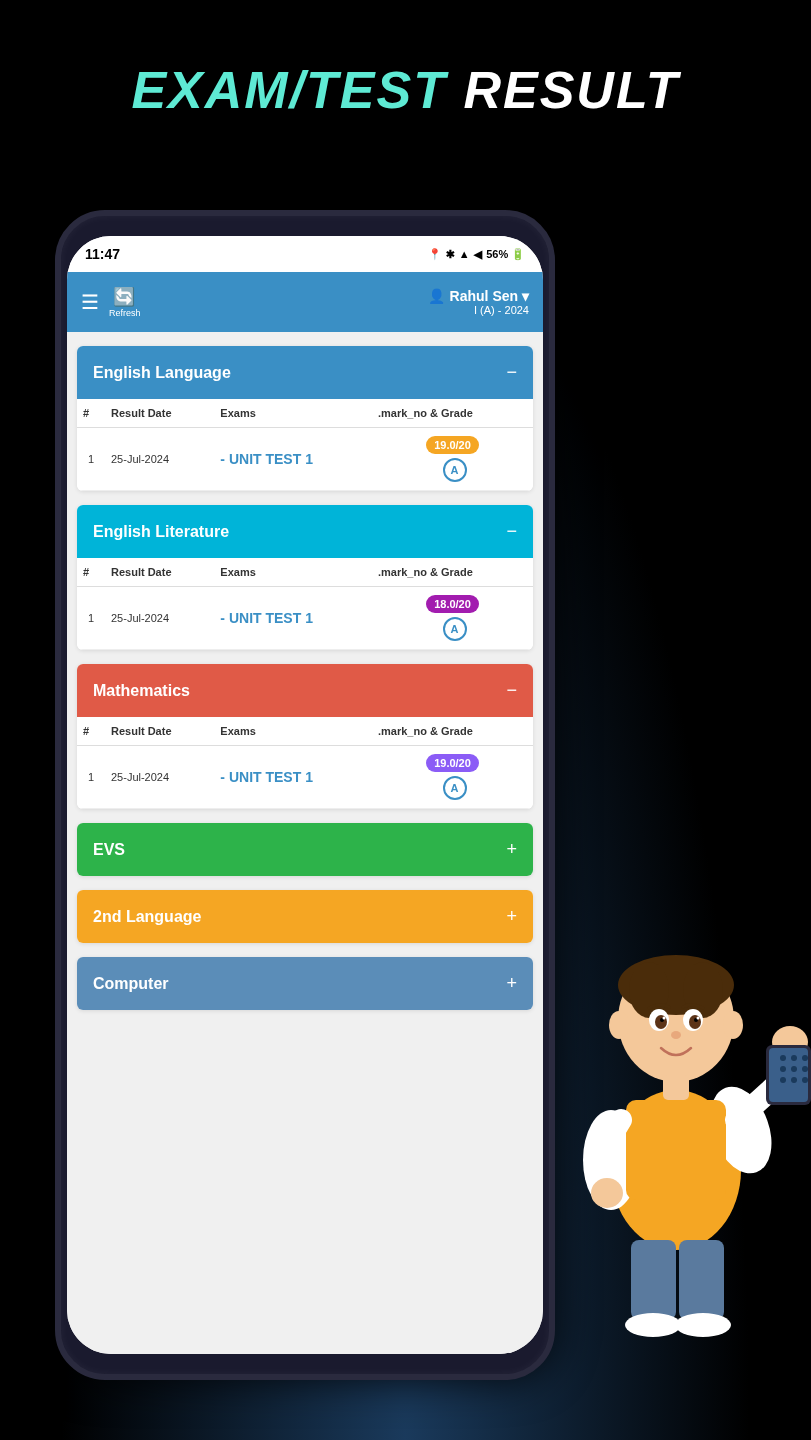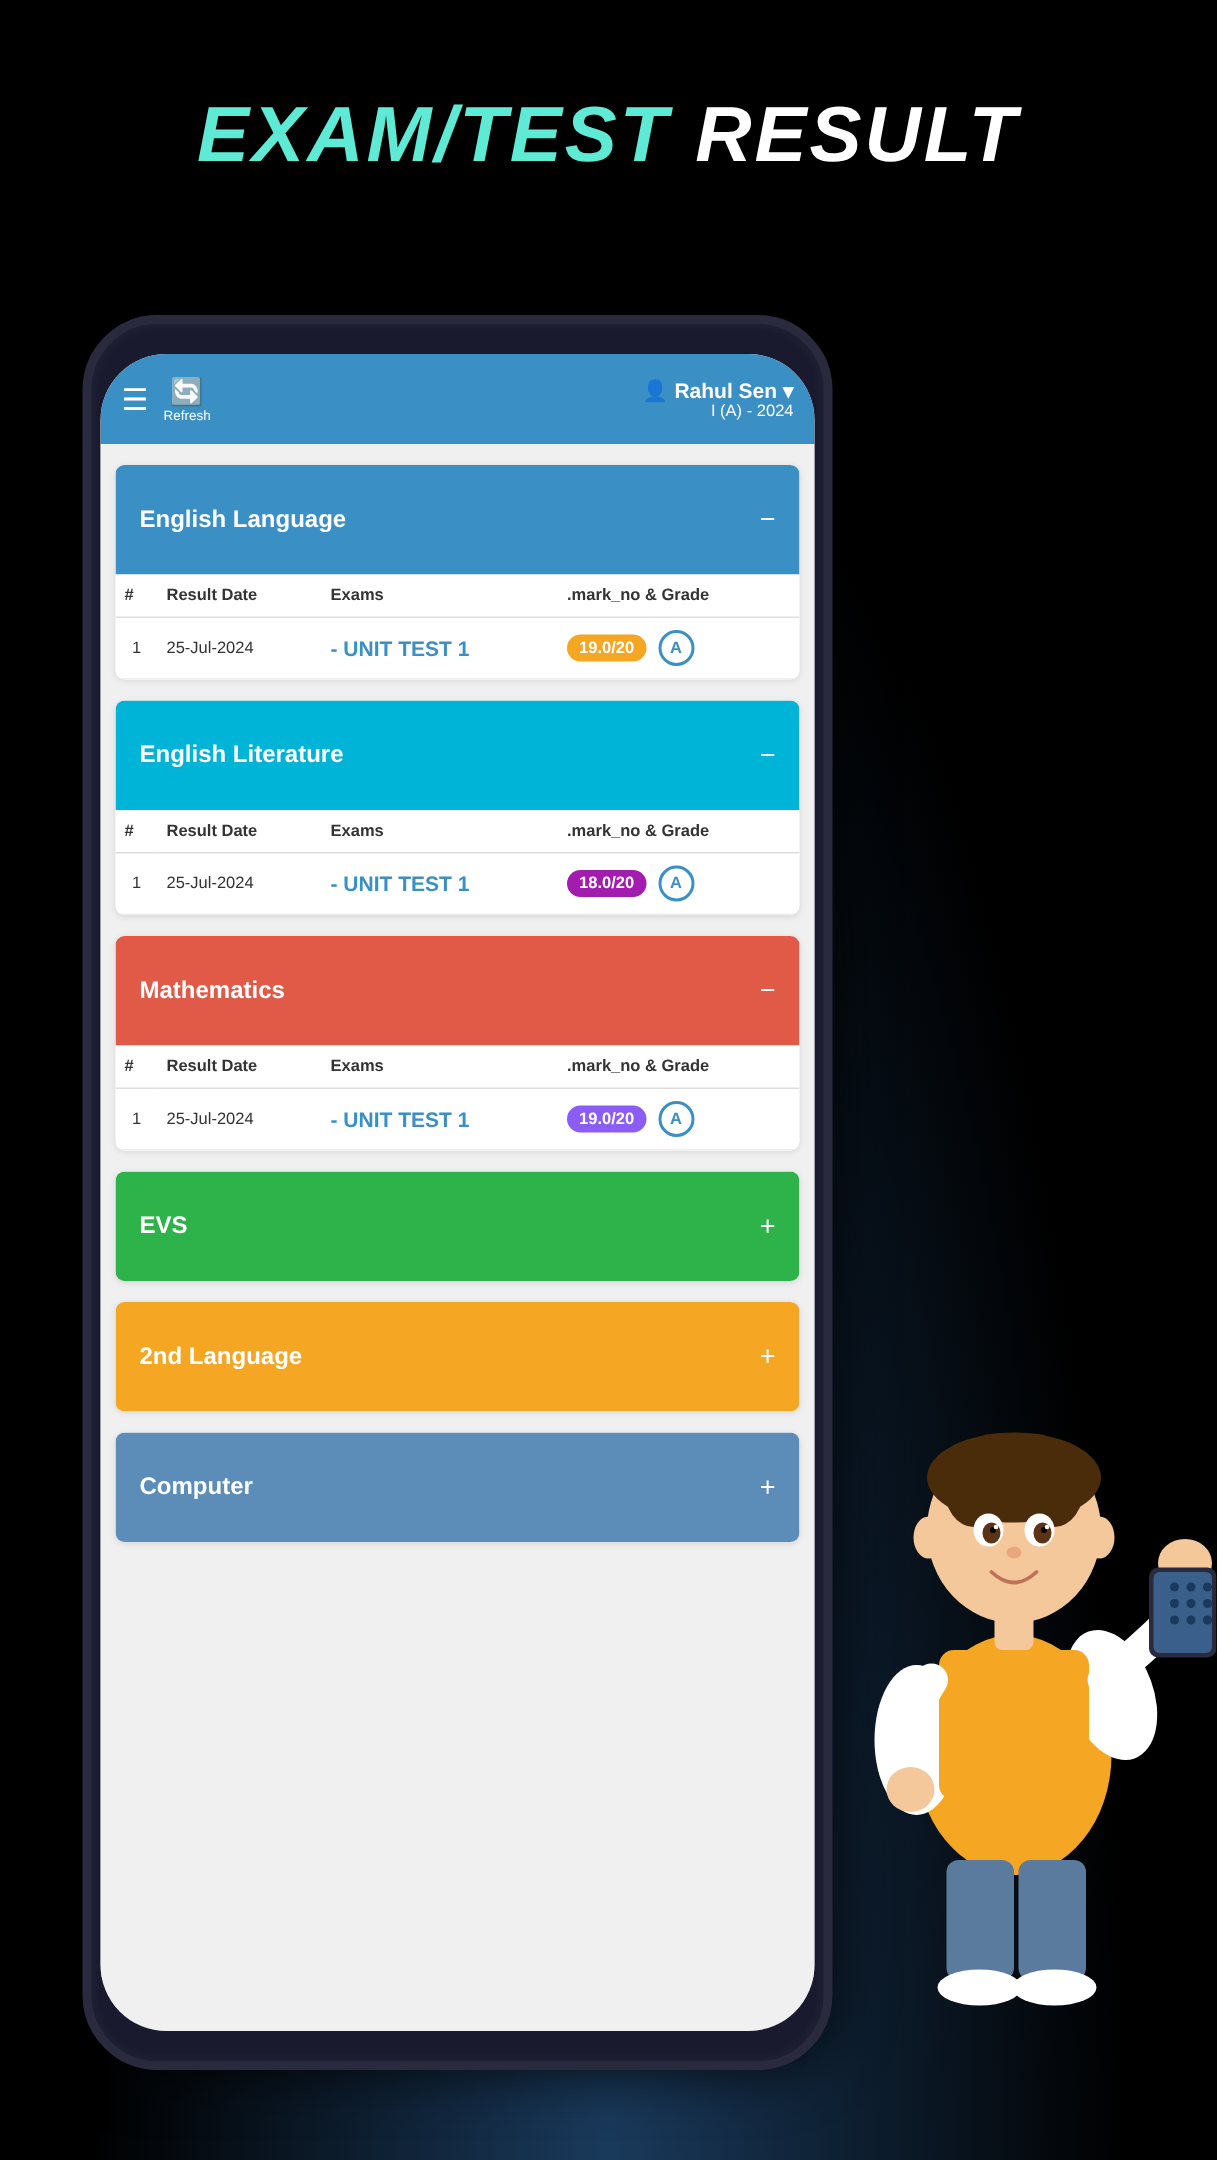--- a/index.html
+++ b/index.html
@@ -111,21 +111,21 @@
       padding: 14px 10px;
     }
 
     
     .subject-section { margin-bottom: 14px; background: #fff; border-radius: 6px; overflow: hidden; box-shadow: 0 1px 4px rgba(0,0,0,0.1); }
 
     .subject-header {
       display: flex;
       justify-content: space-between;
       align-items: center;
-      padding: 26px 16px;
+      padding: 16px 16px;
       color: #fff;
       font-size: 16px;
       font-weight: 600;
       cursor: pointer;
     }
     .subject-header.blue { background: #3a8fc5; }
     .subject-header.cyan { background: #00b4d8; }
     .subject-header.red { background: #e05a47; }
     .subject-header.green { background: #2db34a; }
     .subject-header.orange { background: #f5a623; }
@@ -173,21 +173,21 @@
       justify-content: center;
       width: 24px; height: 24px;
       border-radius: 50%;
       border: 2px solid #3a8fc5;
       font-size: 11px;
       font-weight: 700;
       color: #3a8fc5;
       margin-left: 4px;
     }
 
-    .mark-grade-cell { display: flex; align-items: center; gap: 4px; }
+    .mark-grade-cell { display: flex; align-items: center; gap: 4px; flex-direction: column; }
 
     
     .character {
       position: absolute;
       right: -10px;
       bottom: 100px;
       width: 290px;
       height: 550px;
       z-index: 10;
     }
@@ -202,20 +202,30 @@
 
 <div class="title-area">
   <div class="title-text">
     <span class="title-exam">EXAM/TEST</span><span class="title-white title-result"> RESULT</span>
   </div>
 </div>
 
 <div class="phone">
   <div class="phone-screen">
 
+    <div class="status-bar">
+      <span class="status-time">11:47</span>
+      <div class="status-icons">
+        <span>📍</span>
+        <span>✱</span>
+        <span>▲</span>
+        <span>◀</span>
+        <span>56% 🔋</span>
+      </div>
+    </div>
 
     <div class="app-header">
       <div class="header-left">
         <span class="hamburger">☰</span>
         <div class="refresh-btn">
           <span class="refresh-icon">🔄</span>
           <span>Refresh</span>
         </div>
       </div>
       <div class="header-right">

